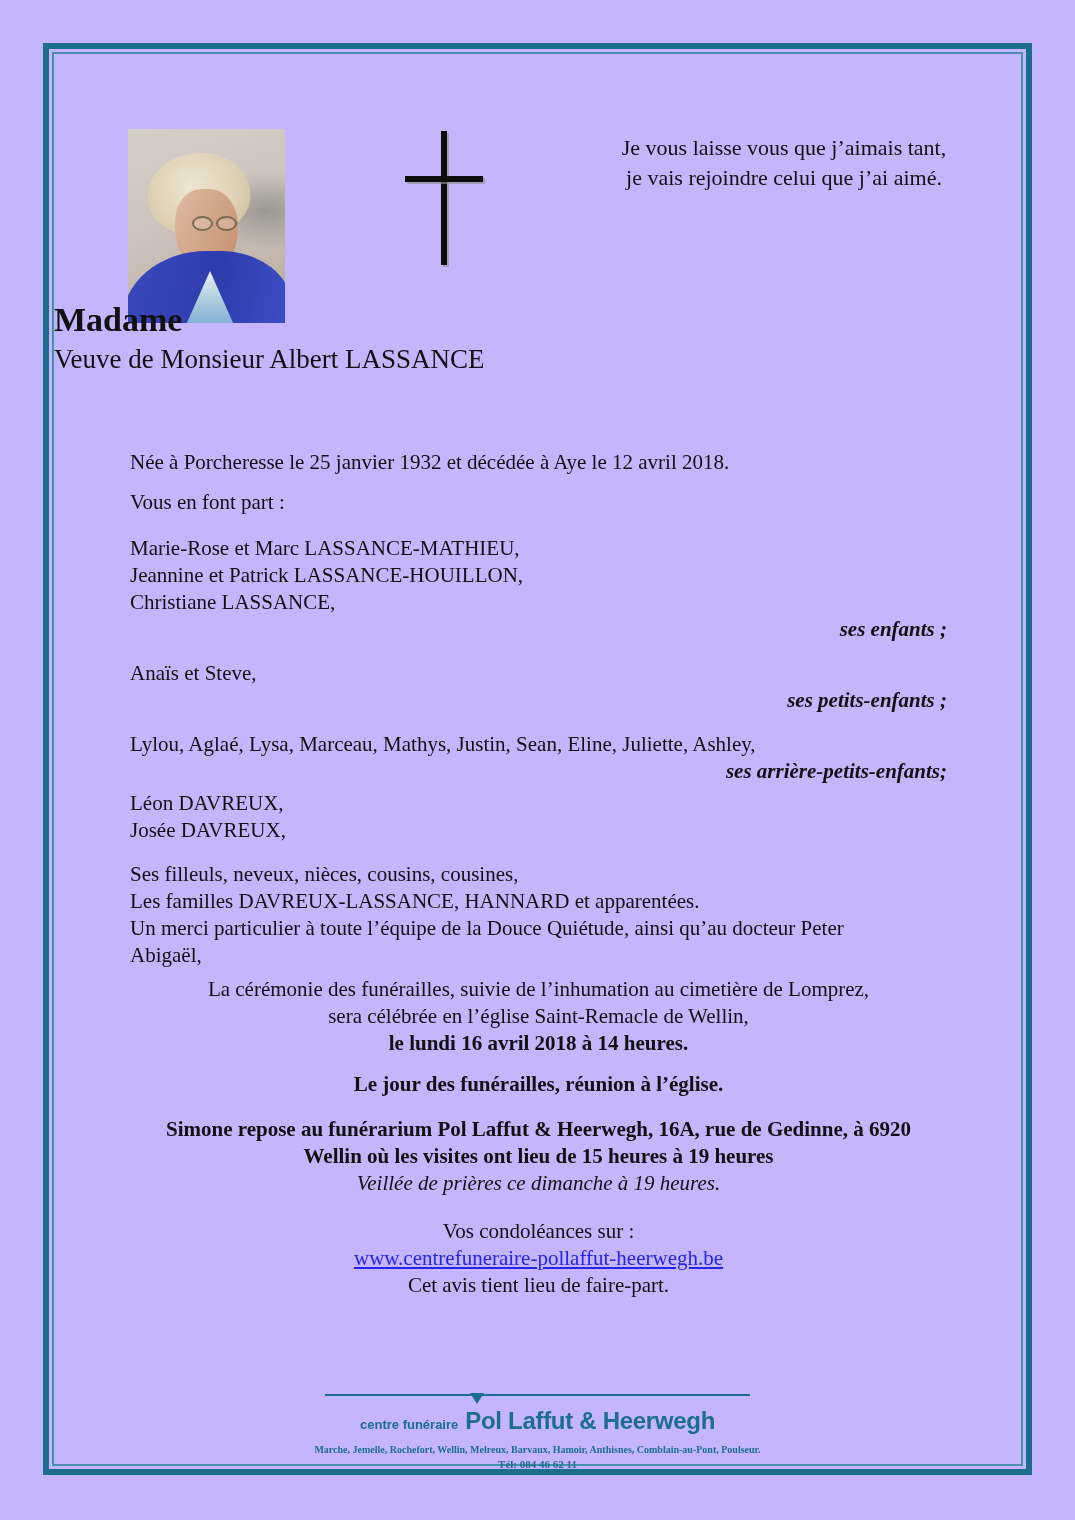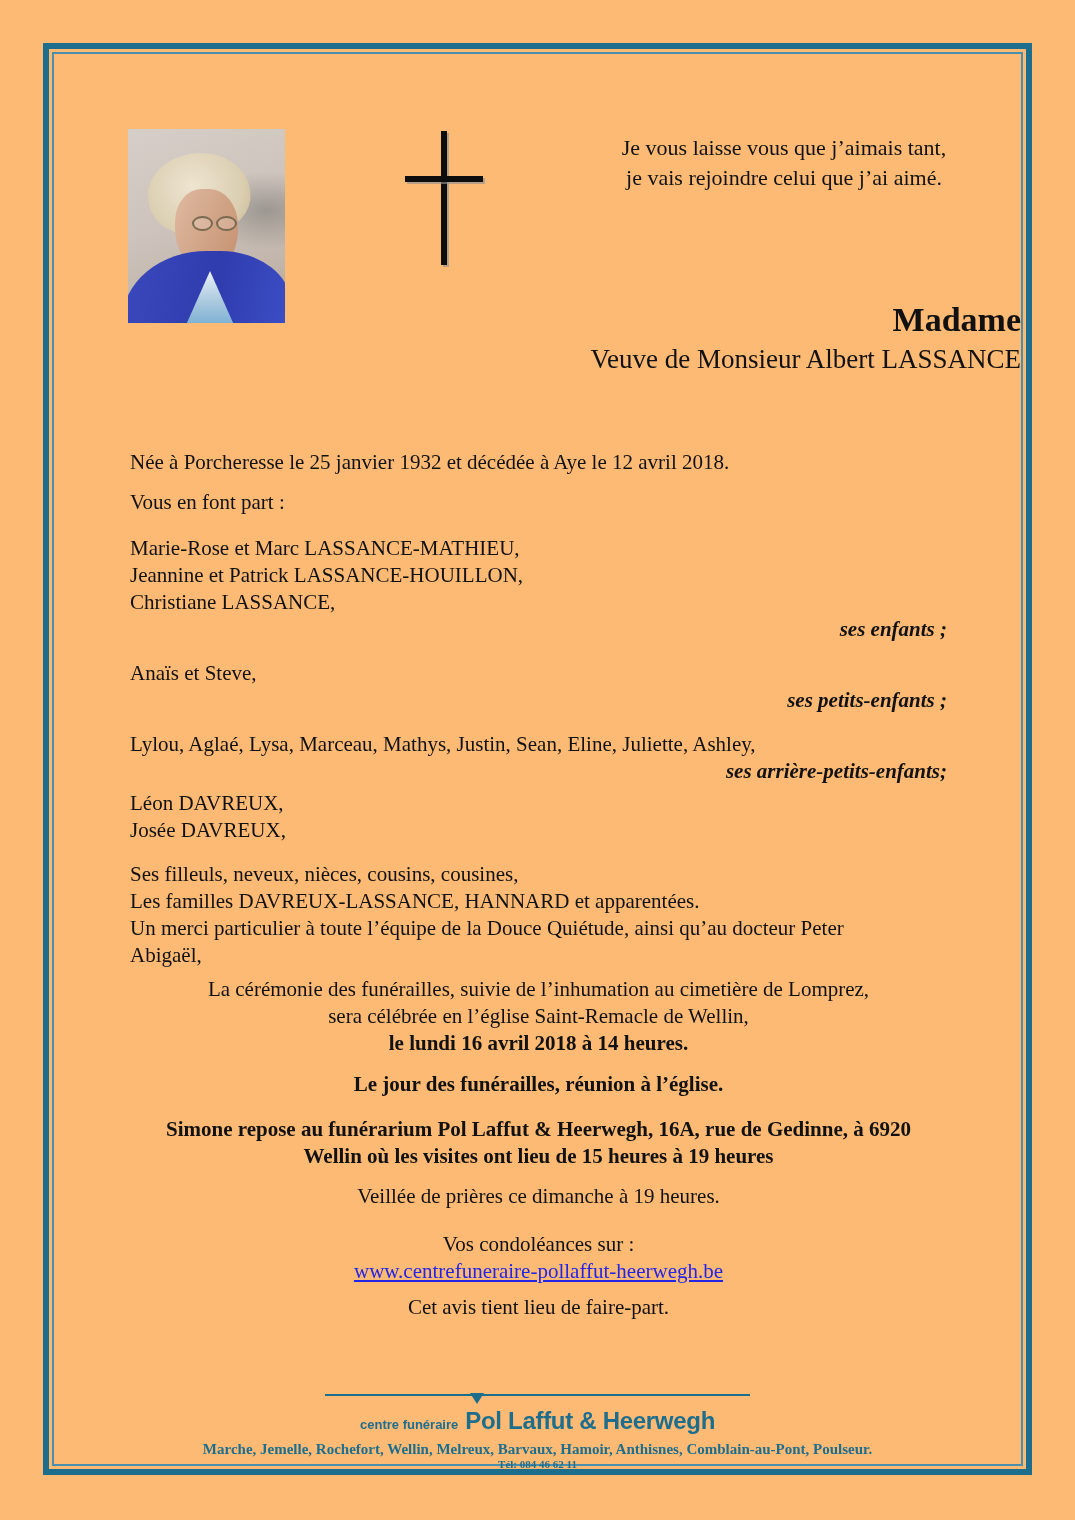--- a/index.html
+++ b/index.html
@@ -8,21 +8,21 @@
     --link-blue:#2525e6;
     --text-color:#111111;
   }
   *{box-sizing:border-box;margin:0;padding:0;}
   html,body{background:#ffffff;}
   body{
     width:1075px;height:1520px;position:relative;
     font-family:"Liberation Serif", serif;
     color:var(--text-color,#111);
   }
-  .page{position:absolute;inset:0;background:#fdba74;overflow:hidden;}
+  .page{position:absolute;inset:0;background:#c4b5fd;overflow:hidden;}
   .frame-outer{position:absolute;left:43px;top:43px;right:43px;bottom:45px;
     border:6px solid var(--accent-teal,#1d6d8d);}
   .frame-inner{position:absolute;left:52px;top:52px;right:52px;bottom:54px;
     border:2px solid var(--accent-teal-light,#4b8fae);}
   .doc{position:absolute;left:54px;top:54px;right:54px;bottom:56px;}
 
   
   .photo{position:absolute;left:74px;top:75px;width:157px;height:194px;overflow:hidden;
     background:
       radial-gradient(95px 55px at 88% 42%, rgba(118,118,112,.55), rgba(118,118,112,0) 70%),
@@ -49,54 +49,54 @@
   .cross{position:absolute;left:351px;top:77px;width:78px;height:134px;}
   .cross .v{position:absolute;left:36px;top:0;width:6px;height:134px;background:#0d0d0d;
     box-shadow:2px 2px 0 rgba(145,145,145,.65);}
   .cross .h{position:absolute;left:0;top:45px;width:78px;height:6px;background:#0d0d0d;
     box-shadow:2px 2px 0 rgba(145,145,145,.65);}
 
   .epitaph{position:absolute;left:530px;top:79px;width:400px;text-align:center;
     font-size:22px;line-height:30px;}
 
   
-  .title{position:absolute;top:246px;left:0;right:0;text-align:right;}
+  .title{position:absolute;top:246px;left:0;right:0;text-align:left;}
   .title .t1{font-size:34px;font-weight:bold;line-height:40px;}
   .title .t2{font-size:40px;font-weight:bold;line-height:48px;}
   .title .t3{font-size:27px;line-height:38px;}
 
   
   .bodytext{position:absolute;top:395px;left:76px;right:74px;
     font-size:21px;line-height:27px;}
   .birth{margin-bottom:13px;}
   .announce{margin-bottom:19px;font-family:Liberation Serif, serif;}
   .relation{text-align:right;font-weight:bold;font-style:italic;}
   .para-gap{margin-top:17px;}
   .para-gap-sm{margin-top:5px;}
   .center{text-align:center;}
   .bold{font-weight:bold;}
   .ceremony{margin-top:7px;}
   .reunion{margin-top:14px;}
   .repose{margin-top:18px;}
-  .veillee{margin-top:13px;}
+  .veillee{font-style:italic;}
   .condolences{margin-top:21px;}
-  .notice{margin-top:9px;text-align:center;}
+  .notice{text-align:center;}
   a.weblink{color:var(--link-blue,#2525e6);text-decoration:underline;}
 
   
   .footer{position:absolute;top:1340px;left:0;right:0;}
   .footer .sep{width:425px;margin:0 auto;border-top:2px solid var(--accent-teal,#1d6d8d);}
   .brand-row{margin-top:9px;text-align:center;position:relative;line-height:32px;
     font-family:"Liberation Sans", sans-serif;color:var(--accent-teal,#1d6d8d);}
   .brand-row .tri{position:absolute;left:calc(50% - 68px);top:-12px;width:0;height:0;
     border-left:7px solid transparent;border-right:7px solid transparent;
     border-top:11px solid var(--accent-teal,#1d6d8d);}
   .brand-prefix{font-size:13px;font-weight:bold;margin-right:7px;}
   .brand-name{font-size:24px;font-weight:bold;letter-spacing:-0.3px;}
-  .locations{text-align:center;font-size:15px;line-height:13px;font-weight:bold;
+  .locations{text-align:center;font-size:10px;line-height:13px;font-weight:bold;
     color:var(--accent-teal,#1d6d8d);margin-top:2px;}
   .phone{text-align:center;font-size:11px;line-height:13px;font-weight:bold;
     color:var(--accent-teal,#1d6d8d);margin-top:2px;}
 </style>
 </head>
 <body>
 
 <div class="page">
   <div class="frame-outer"></div>
   <div class="frame-inner"></div>

